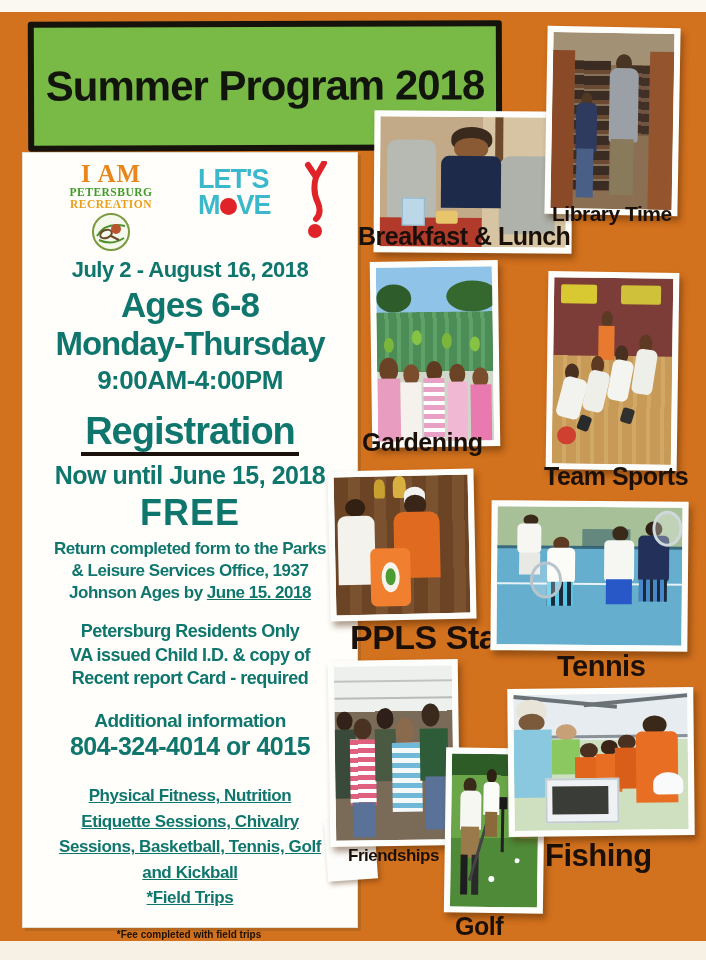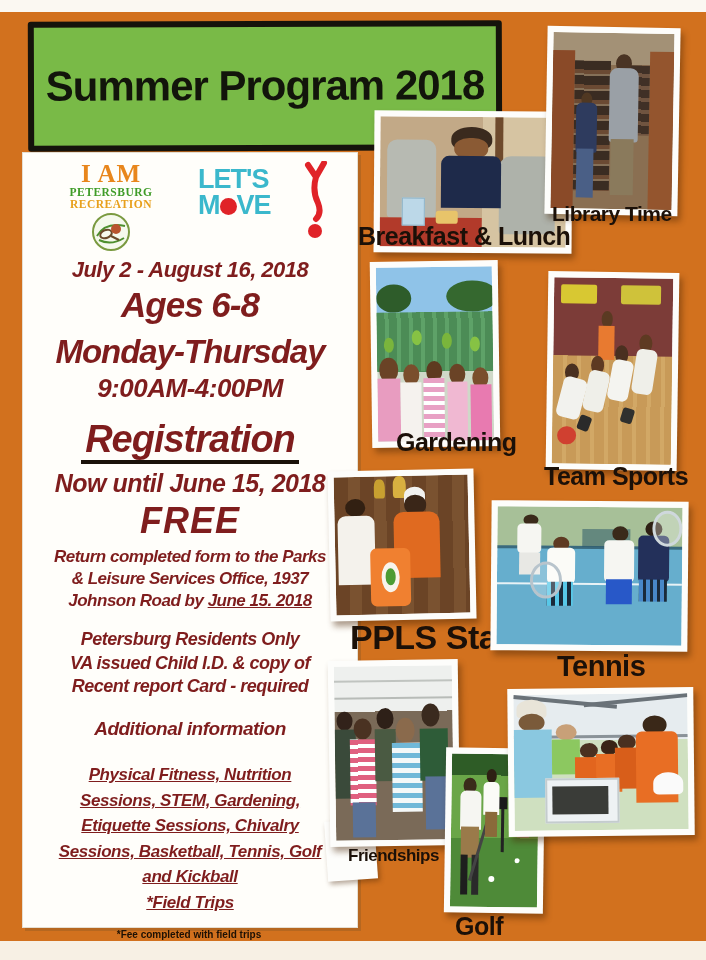--- a/index.html
+++ b/index.html
@@ -10,36 +10,36 @@
 
   
   .banner{position:absolute;left:28px;top:21px;width:462px;height:118px;background:#79ba47;
     border:6px solid #15130c;border-radius:3px;display:flex;flex-direction:column;
     justify-content:center;align-items:center;transform:rotate(-.2deg);}
   .banner .t{font-weight:bold;font-size:42px;line-height:1.12;color:#12150b;letter-spacing:-1px;}
 
   
   .panel{position:absolute;left:22px;top:152px;width:334px;height:774px;background:#fffefa;
     border:1px solid #e6dfd2;box-shadow:3px 3px 0 rgba(120,80,40,.3);text-align:center;}
-  .marker{font-weight:bold;color:#7f1d1d;letter-spacing:-.5px;font-style:italic;}
+  .marker{font-weight:bold;color:#0f766e;letter-spacing:-.5px;}
 
   .logos{display:flex;justify-content:center;align-items:flex-start;gap:22px;padding-top:8px;height:92px;}
   .iam{width:122px;text-align:center;line-height:1;}
   .iam .l1{font-family:"Liberation Serif",serif;font-weight:bold;font-size:25px;color:#e8861c;letter-spacing:1px;}
   .iam .l2{font-family:"Liberation Serif",serif;font-weight:bold;font-size:11.5px;color:#3f9c28;letter-spacing:.5px;margin-top:1px;}
   .iam .l3{font-family:"Liberation Serif",serif;font-weight:bold;font-size:11.5px;color:#e8a01c;letter-spacing:.5px;}
   .emblem{margin:2px auto 0;width:40px;height:40px;}
   .lmv{width:132px;position:relative;text-align:left;padding-left:4px;line-height:.95;padding-top:6px;}
   .lmv .w{font-weight:bold;font-size:27px;color:#3bb8cc;letter-spacing:-1px;}
   .apple{display:inline-block;width:17px;height:17px;border-radius:50%;background:#e02328;vertical-align:-1px;}
   .lmv-fig{position:absolute;right:-2px;top:0;}
 
   .ln-dates{font-size:22px;margin-top:4px;}
   .ln-ages{font-size:35px;margin-top:2px;letter-spacing:-1px;}
-  .ln-days{font-size:33px;margin-top:8px;letter-spacing:-1px;}
+  .ln-days{font-size:33px;margin-top:0;letter-spacing:-1px;}
   .ln-hours{font-size:26px;margin-top:2px;}
   .ln-reg{font-size:38px;margin-top:14px;letter-spacing:-1px;}
   .ln-reg span{border-bottom:4px solid #1a120a;padding:0 4px 0;}
   .ln-period{font-size:25px;margin-top:8px;white-space:nowrap;}
   .ln-free{font-size:36px;margin-top:2px;letter-spacing:1px;}
   .ln-ret{font-size:17px;line-height:1.3;margin-top:4px;white-space:nowrap;}
   .uline{text-decoration:underline;}
   .ln-res{font-size:18px;line-height:1.3;margin-top:16px;white-space:nowrap;}
   .ln-add1{font-size:19px;margin-top:20px;}
   .ln-add2{font-size:25px;margin-top:0;}
@@ -53,21 +53,21 @@
   .photo{position:absolute;background:#fdfdfb;padding:6px;box-shadow:3px 5px 6px rgba(70,35,5,.45);}
   .pic{position:relative;width:100%;height:100%;overflow:hidden;}
   .pic div{position:absolute;}
   .plabel{position:absolute;font-weight:bold;color:#1b1008;letter-spacing:-.5px;white-space:nowrap;}
 
   #ph-breakfast{left:374px;top:111px;width:186px;height:130px;transform:rotate(.4deg);}
   #lb-breakfast{left:358px;top:222px;font-size:25px;}
   #ph-library{left:546px;top:27px;width:121px;height:176px;transform:rotate(1deg);}
   #lb-library{left:552px;top:202px;font-size:21px;}
   #ph-gardening{left:371px;top:261px;width:116px;height:174px;transform:rotate(-.8deg);}
-  #lb-gardening{left:396px;top:428px;font-size:25px;}
+  #lb-gardening{left:362px;top:428px;font-size:25px;}
   #ph-team{left:547px;top:272px;width:119px;height:186px;transform:rotate(.8deg);}
   #lb-team{left:544px;top:462px;font-size:25px;}
   #ph-ppls{left:329px;top:470px;width:134px;height:138px;transform:rotate(-1.2deg);}
   #lb-ppls{left:350px;top:618px;font-size:34px;}
   #ph-tennis{left:491px;top:501px;width:185px;height:138px;transform:rotate(.5deg);}
   #lb-tennis{left:557px;top:650px;font-size:29px;}
   #ph-friend-back{left:326px;top:820px;width:50px;height:60px;transform:rotate(-4deg);background:#fdfdfb;position:absolute;box-shadow:2px 3px 5px rgba(70,35,5,.4);}
   #ph-friendships{left:329px;top:660px;width:118px;height:174px;transform:rotate(-.8deg);}
   #lb-friendships{left:348px;top:846px;font-size:17px;}
   #ph-golf{left:445px;top:748px;width:87px;height:153px;transform:rotate(.8deg);}
@@ -119,34 +119,34 @@
     <div class="marker ln-days">Monday-Thursday</div>
     <div class="marker ln-hours">9:00AM-4:00PM</div>
 
     <div class="marker ln-reg"><span>Registration</span></div>
     <div class="marker ln-period">Now until June 15,  2018</div>
     <div class="marker ln-free">FREE</div>
 
     <div class="marker ln-ret">
       <div>Return completed form to the Parks</div>
       <div>&amp; Leisure Services Office, 1937</div>
-      <div><span>Johnson Road by </span><span class="uline">June 15. 2018</span></div>
+      <div><span>Johnson Ages by </span><span class="uline">June 15. 2018</span></div>
     </div>
 
     <div class="marker ln-res">
       <div>Petersburg Residents Only</div>
       <div>VA issued Child I.D. &amp; copy of</div>
       <div>Recent report Card - required</div>
     </div>
 
     <div class="marker ln-add1">Additional information</div>
+    <div class="marker ln-add2">804-324-4014 or 4015</div>
 
     <div class="marker acts">
       <div><span>Physical Fitness, Nutrition</span></div>
-      <div><span>Sessions, STEM, Gardening,</span></div>
       <div><span>Etiquette Sessions, Chivalry</span></div>
       <div><span>Sessions, Basketball, Tennis, Golf</span></div>
       <div><span>and  Kickball</span></div>
       <div><span>*Field Trips</span></div>
     </div>
   </div>
 
   <div class="fineprint">*Fee completed with field trips</div>
 
   <div class="photo" id="ph-breakfast">
@@ -333,15 +333,16 @@
       <div style="left:47%;top:44%;width:15%;height:28%;background:#e86e24;"></div>
       <div style="left:60%;top:30%;width:10%;height:11%;background:#4a3020;border-radius:50%;"></div>
       <div style="left:58%;top:40%;width:14%;height:30%;background:#d85e1a;"></div>
       <div style="left:74%;top:16%;width:14%;height:14%;background:#3a2818;border-radius:50%;"></div>
       <div style="left:70%;top:28%;width:24%;height:52%;background:#e86e24;border-radius:6px 6px 0 0;"></div>
       <div style="left:80%;top:58%;width:17%;height:16%;background:#fafafa;border-radius:50% 50% 20% 20%;"></div>
       <div style="left:18%;top:62%;width:40%;height:30%;background:#eef2f4;border:2px solid #c4ccce;"></div>
       <div style="left:22%;top:68%;width:32%;height:20%;background:#3a3c38;"></div>
     </div>
   </div>
+  <div class="plabel" id="lb-fishing">Fishing</div>
 
   <div class="strip-bottom"></div>
 </div>
 
 </body></html>

